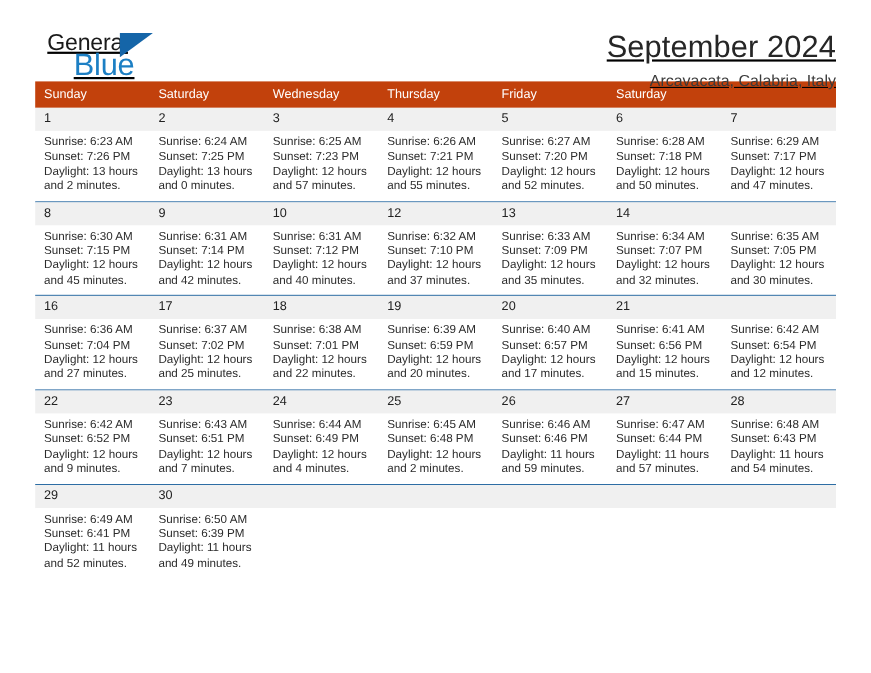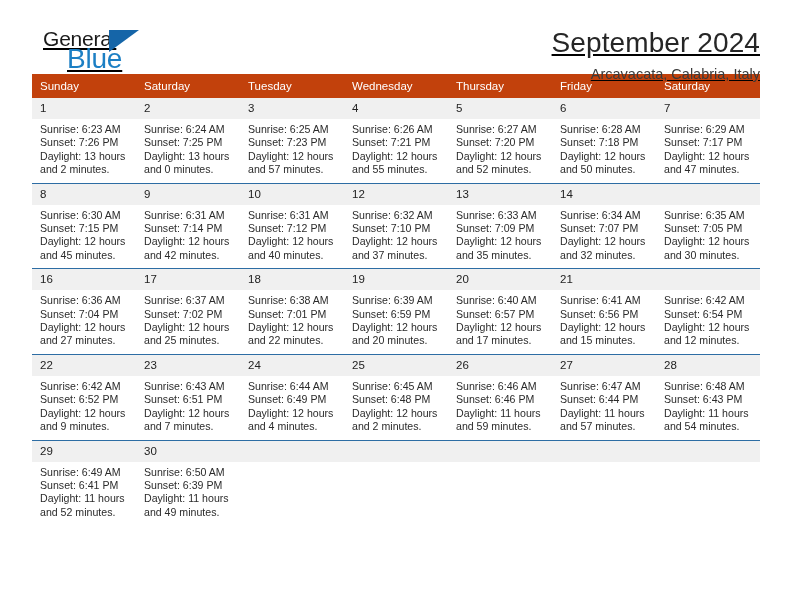--- a/index.html
+++ b/index.html
@@ -141,21 +141,20 @@
     <div class="title-wrap">
       <div class="month-title">September 2024</div>
       <div class="location">Arcavacata, Calabria, Italy</div>
     </div>
   </div>
 
   <div class="calendar">
     <div class="weekdays" id="weekday-row">
         <div class="weekday">Sunday</div>
         <div class="weekday">Saturday</div>
-        <div class="weekday">Tuesday</div>
         <div class="weekday">Wednesday</div>
         <div class="weekday">Thursday</div>
         <div class="weekday">Friday</div>
         <div class="weekday">Saturday</div>
       </div>
     <div id="weeks-container">
         <div class="week">
           <div class="week-numbers">
             <div class="daynum">1</div>
             <div class="daynum">2</div>

